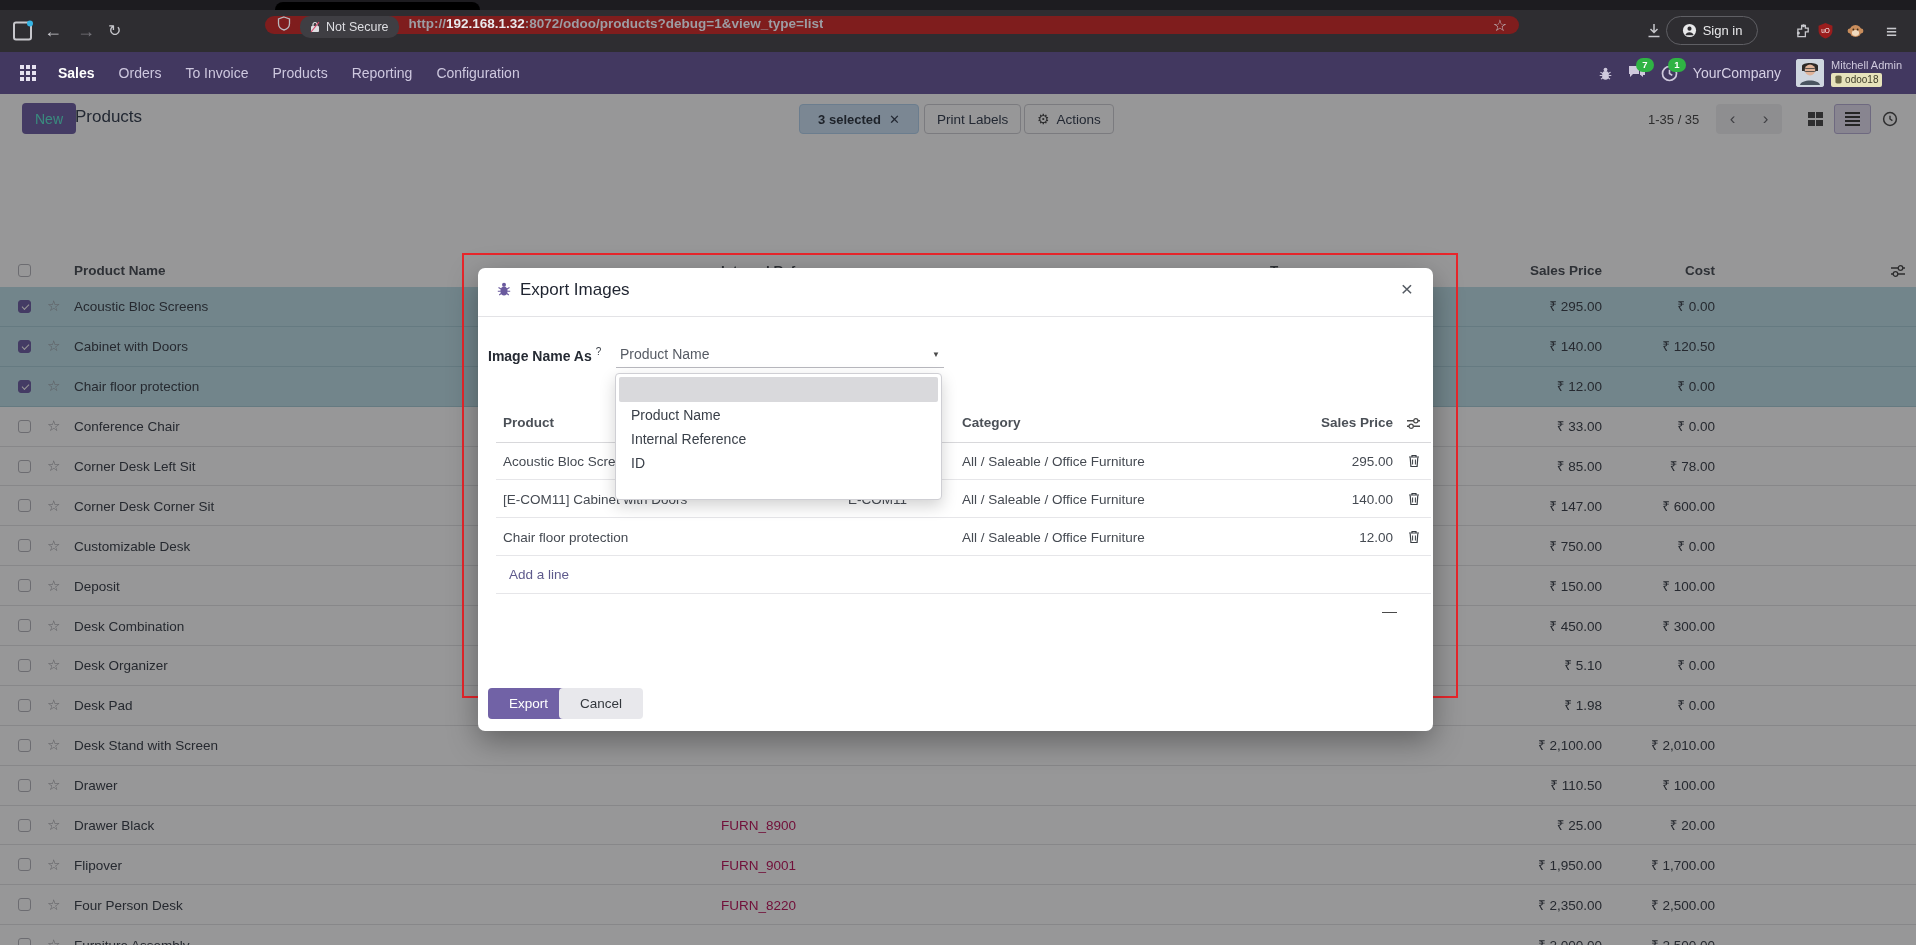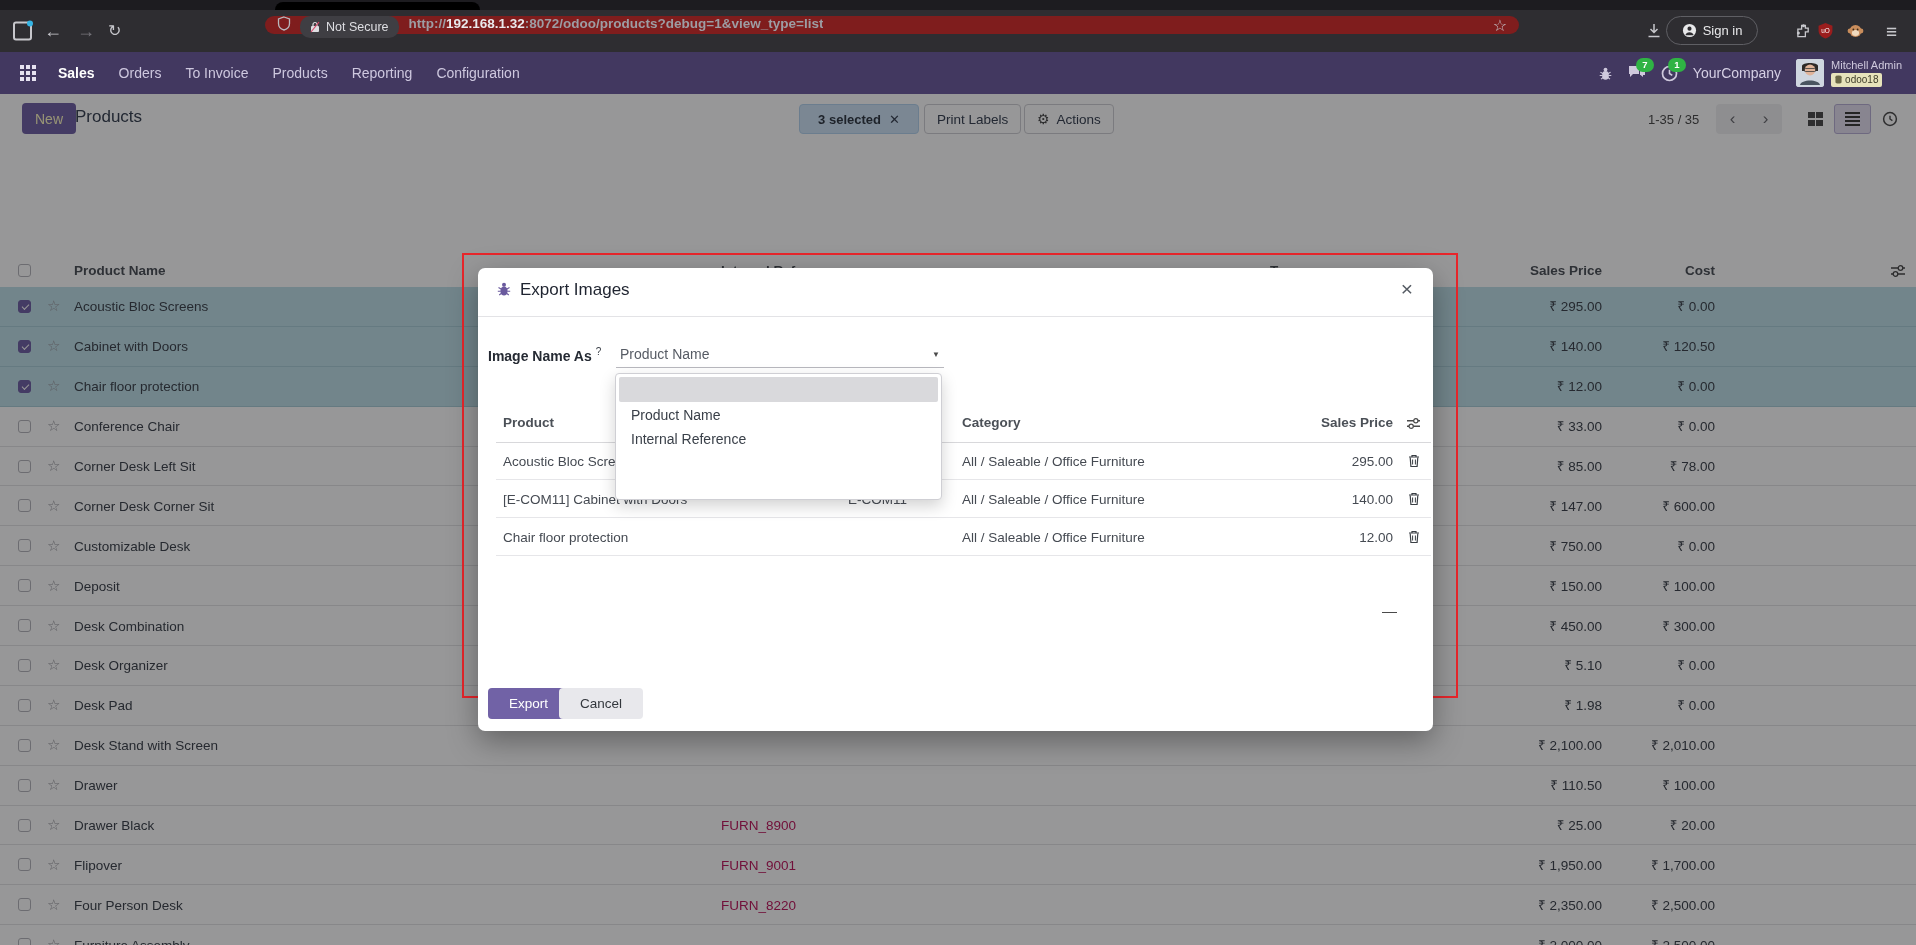--- a/index.html
+++ b/index.html
@@ -41,21 +41,21 @@
   .userbox{display:flex;align-items:center;gap:7px;}
   .avatar{width:28px;height:28px;border-radius:3px;overflow:hidden;background:#cfd6df;}
   .u-lines{font-size:11px;line-height:1.3;}
   .u-name{color:#cfc9dd;}
   .db-badge{display:inline-flex;align-items:center;gap:3px;background:#e7e3bb;color:#3f3d2a;font-size:10px;
             padding:0 4px;border-radius:2px;height:14px;}
 
   
   .content{position:absolute;top:94px;left:0;right:0;bottom:0;background:#fff;}
   .cpanel{position:relative;height:52px;}
-  .btn-new{position:absolute;left:22px;top:9px;height:31px;padding:0 13px;background:#7161a5;color:#fef9c3;border:none;
+  .btn-new{position:absolute;left:22px;top:9px;height:31px;padding:0 13px;background:#7161a5;color:#5eead4;border:none;
            border-radius:4px;font-size:14px;display:flex;align-items:center;font-family:inherit;}
   .cp-title{position:absolute;left:75px;top:13px;font-size:17px;color:#374151;}
   .sel-chip{position:absolute;left:799px;top:10px;height:30px;width:120px;background:#cfe4f7;border:1px solid #b3d3ee;
             border-radius:4px;color:#2f3742;font-size:13px;display:flex;align-items:center;justify-content:center;gap:8px;box-sizing:border-box;}
   .sel-chip b{font-weight:bold;}
   .chip-x{font-size:13px;color:#374151;}
   .btn-light{position:absolute;top:10px;height:30px;background:#fff;border:1px solid #cfcfd4;border-radius:4px;
              font-size:13.5px;color:#374151;display:flex;align-items:center;gap:7px;padding:0 12px;font-family:inherit;box-sizing:border-box;}
   .gear{font-size:14px;color:#4a4a4a;}
   .pager{position:absolute;left:1648px;top:18px;font-size:13px;color:#4a4a4a;}
@@ -499,20 +499,21 @@
     <span class="d-label"><span>Image Name As</span> <sup>?</sup></span>
     <div class="d-select">
       <span class="val">Product Name</span>
       <span class="caret">▼</span>
     </div>
 
     <div class="dropdown">
         <div class="opt hl"></div>
         <div class="opt">Product Name</div>
         <div class="opt">Internal Reference</div>
+        <div class="opt">ID</div>
       </div>
 
     <div class="d-thead">
       <span class="h" style="left:25px;">Product</span>
       <span class="h" style="left:484px;">Category</span>
       <span class="h" style="right:40px;">Sales Price</span>
       <span class="h" style="right:12px;top:9px;">
         <svg width="15" height="13" viewBox="0 0 16 14">
             <path d="M1 4h14M1 10h14" stroke="#4a4a4a" stroke-width="1.5"></path>
             <circle cx="10.5" cy="4" r="2.3" fill="#fff" stroke="#4a4a4a" stroke-width="1.3"></circle>
@@ -559,18 +560,21 @@
     <span class="mc m-trash">
       <svg width="12" height="14" viewBox="0 0 12 14">
               <path d="M1 3h10M4 3V1.5h4V3" stroke="#3a3f45" stroke-width="1.2" fill="none"></path>
               <path d="M2.2 3.5l.7 9h6.2l.7-9" fill="none" stroke="#3a3f45" stroke-width="1.2"></path>
               <path d="M4.6 5.5v5M7.4 5.5v5" stroke="#3a3f45" stroke-width="1"></path>
             </svg>
     </span>
   </div>
 </div>
 
+    <div class="add-row">
+      <button class="add-line">Add a line</button>
+    </div>
     <span class="dash">—</span>
 
     <button class="d-btn btn-export">Export</button>
     <button class="d-btn btn-cancel">Cancel</button>
   </div>
 </div>
 
 </body></html>

